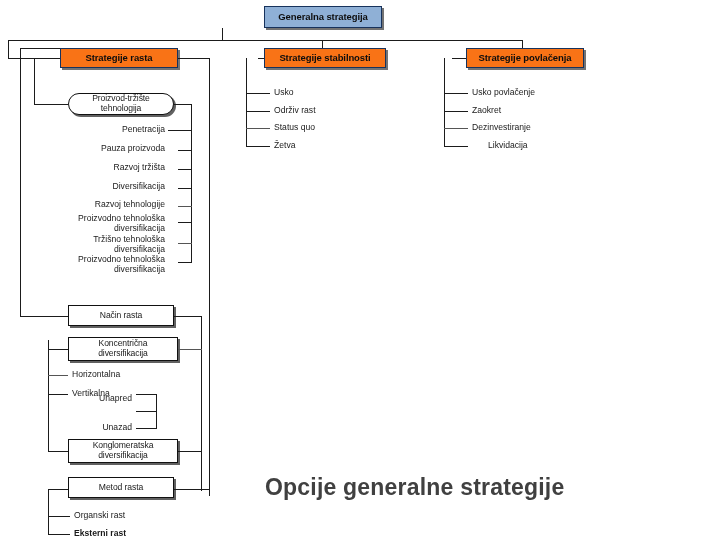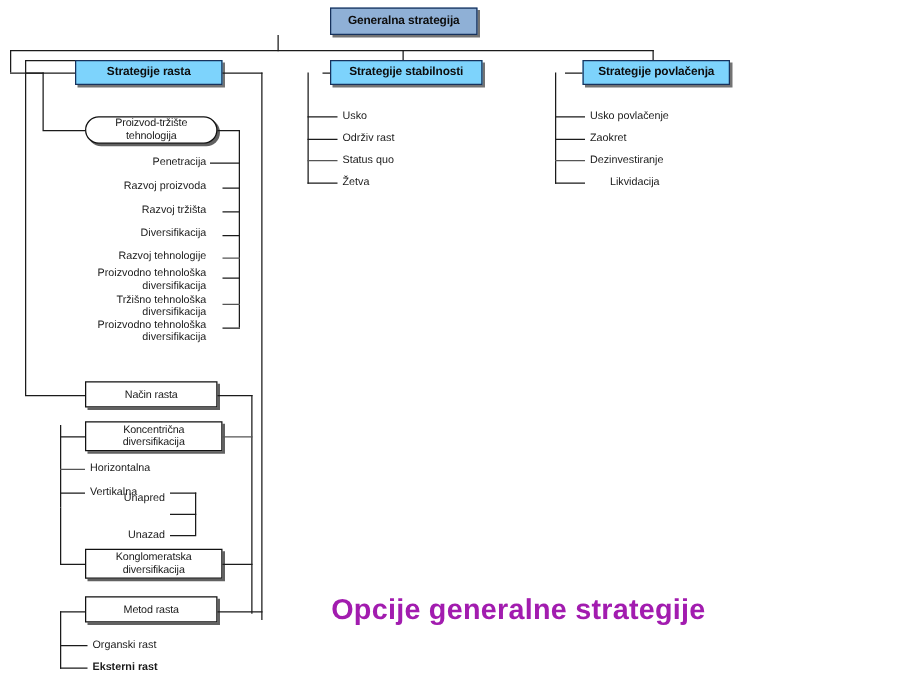--- a/index.html
+++ b/index.html
@@ -35,21 +35,21 @@
   }
   .box-root {
     background: #8FB0D6;
     border: 1.5px solid #17325C;
     font-size: 9.5px;
     font-weight: bold;
     color: #0d0d0d;
     box-shadow: 2px 2px 0 rgba(0,0,0,0.55);
   }
   .box-l2 {
-    background: #7dd3fc;
+    background: #f97316;
     border: 1.5px solid #17325C;
     font-size: 9.5px;
     font-weight: bold;
     color: #0d0d0d;
     box-shadow: 2px 2px 0 rgba(0,0,0,0.55);
   }
   .box-white {
     background: #ffffff;
     border: 1.3px solid #111111;
     font-size: 8.6px;
@@ -76,21 +76,21 @@
   }
   .ln-h { height: 1.4px; }
   .ln-v { width: 1.4px; }
   .ln-thin { background: #555555; }
 
   
   .caption {
     position: absolute;
     font-size: 23px;
     font-weight: bold;
-    color: #a21caf;
+    color: #404040;
     letter-spacing: 0.2px;
     white-space: nowrap;
   }
 </style>
 </head>
 <body>
 
 <div class="canvas">
 
   <div class="box box-root" style="left:264px; top:6px; width:118px; height:22px;">
@@ -139,21 +139,21 @@
   <div class="ln ln-h" style="left:168px; top:130px; width:24px;"></div>
   <div class="ln ln-h" style="left:178px; top:150px; width:14px;"></div>
   <div class="ln ln-h" style="left:178px; top:169px; width:14px;"></div>
   <div class="ln ln-h" style="left:178px; top:188px; width:14px;"></div>
   <div class="ln ln-h ln-thin" style="left:178px; top:206px; width:14px;"></div>
   <div class="ln ln-h" style="left:178px; top:222px; width:14px;"></div>
   <div class="ln ln-h ln-thin" style="left:178px; top:243px; width:14px;"></div>
   <div class="ln ln-h" style="left:178px; top:262px; width:14px;"></div>
 
   <div class="leaf leaf-r" style="left:45px; top:125px; width:120px;">Penetracija</div>
-  <div class="leaf leaf-r" style="left:45px; top:144px; width:120px;">Razvoj proizvoda</div>
+  <div class="leaf leaf-r" style="left:45px; top:144px; width:120px;">Pauza proizvoda</div>
   <div class="leaf leaf-r" style="left:45px; top:163px; width:120px;">Razvoj tržišta</div>
   <div class="leaf leaf-r" style="left:45px; top:182px; width:120px;">Diversifikacija</div>
   <div class="leaf leaf-r" style="left:45px; top:200px; width:120px;">Razvoj tehnologije</div>
   <div class="leaf leaf-r" style="left:45px; top:214px; width:120px;">Proizvodno tehnološka
 diversifikacija</div>
   <div class="leaf leaf-r" style="left:45px; top:235px; width:120px;">Tržišno tehnološka
 diversifikacija</div>
   <div class="leaf leaf-r" style="left:45px; top:255px; width:120px;">Proizvodno tehnološka
 diversifikacija</div>
 

